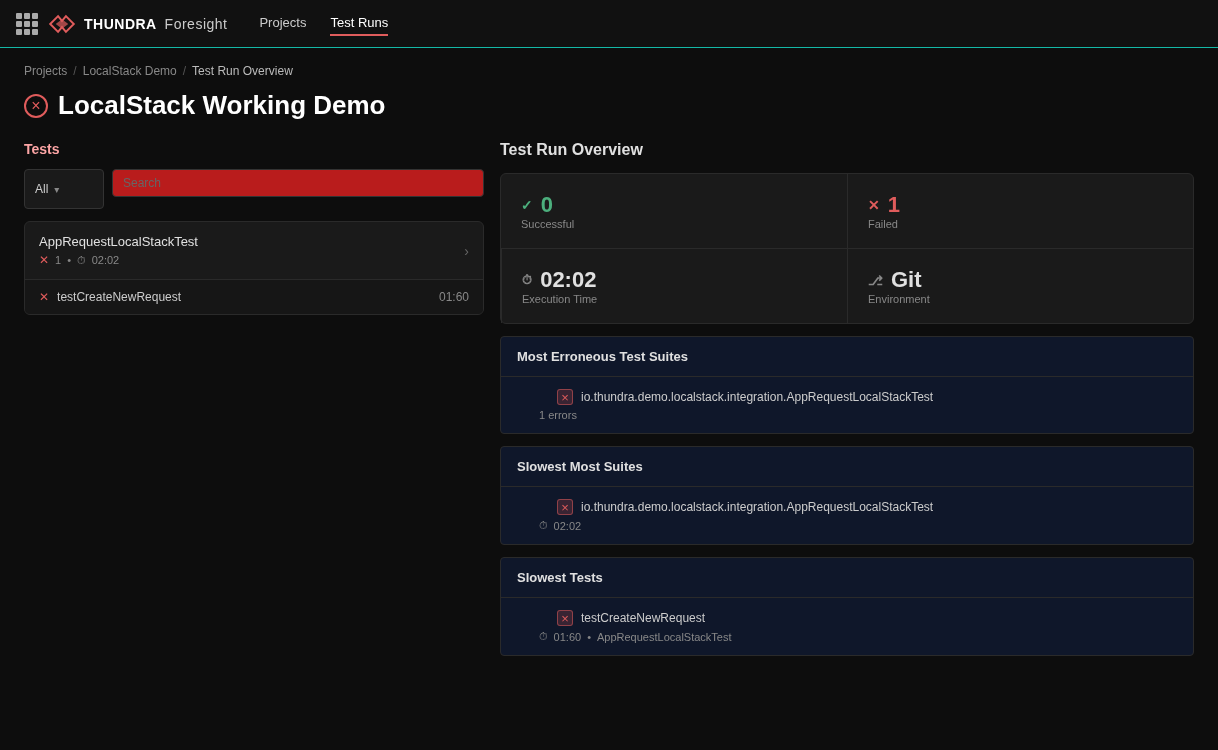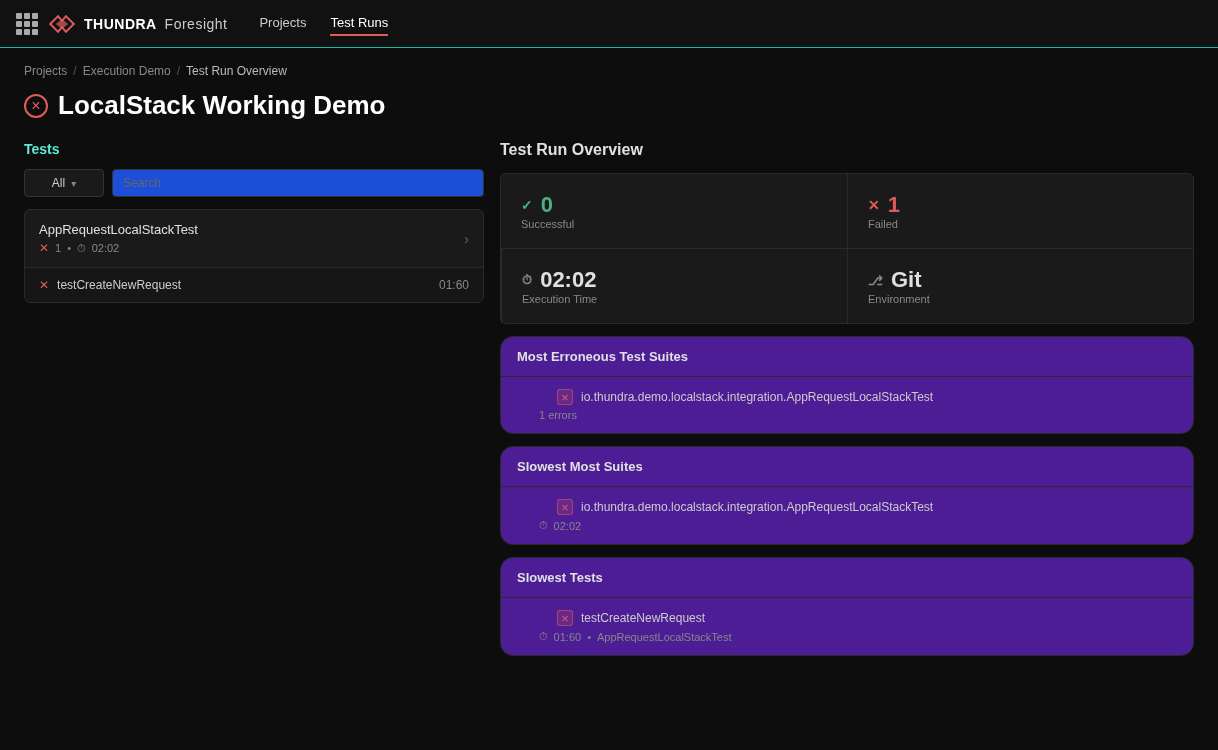--- a/index.html
+++ b/index.html
@@ -121,53 +121,52 @@
     }
 
     
     .left-panel {
       width: 460px;
       flex-shrink: 0;
     }
     .panel-header {
       font-size: 14px;
       font-weight: 600;
-      color: #5eead4;
+      color: #fca5a5;
       margin-bottom: 12px;
     }
     .filter-row {
       display: flex;
       gap: 8px;
       margin-bottom: 12px;
     }
     .filter-select {
       background: #1a1a1a;
       border: 1px solid #333;
       border-radius: 4px;
       color: #ccc;
-      padding: 6px 10px;
+      padding: 12px 10px;
       font-size: 12px;
       display: flex;
       align-items: center;
       gap: 6px;
       cursor: pointer;
       min-width: 80px;
-      justify-content: center;
     }
     .filter-select .arrow {
       color: #888;
       font-size: 10px;
     }
     .search-input-wrap {
       flex: 1;
       position: relative;
     }
     .search-input {
       width: 100%;
-      background: #1d4ed8;
+      background: #b91c1c;
       border: 1px solid #333;
       border-radius: 4px;
       color: #ccc;
       padding: 6px 10px;
       font-size: 12px;
       outline: none;
     }
     .search-input::placeholder { color: #666; }
 
     
@@ -290,23 +289,23 @@
       font-size: 13px;
       color: #888;
     }
     .stat-icon-git {
       font-size: 13px;
       color: #888;
     }
 
     
     .section-card {
-      background: #4c1d95;
+      background: #0f172a;
       border: 1px solid #2a2a2a;
-      border-radius: 13px;
+      border-radius: 4px;
       margin-bottom: 12px;
       overflow: hidden;
     }
     .section-title {
       padding: 12px 16px;
       font-size: 13px;
       font-weight: 600;
       color: #e0e0e0;
       border-bottom: 1px solid #2a2a2a;
     }
@@ -382,21 +381,21 @@
   </div>
   <nav class="nav-links">
     <span class="nav-link">Projects</span>
     <span class="nav-link active">Test Runs</span>
   </nav>
 </div>
 
 <div class="breadcrumb">
   <span>Projects</span>
   <span class="sep">/</span>
-  <span>Execution Demo</span>
+  <span>LocalStack Demo</span>
   <span class="sep">/</span>
   <span class="current">Test Run Overview</span>
 </div>
 
 <div class="page-title-row">
   <div class="error-circle-icon"></div>
   <h1 class="page-title">LocalStack Working Demo</h1>
 </div>
 
 <div class="main-layout">

